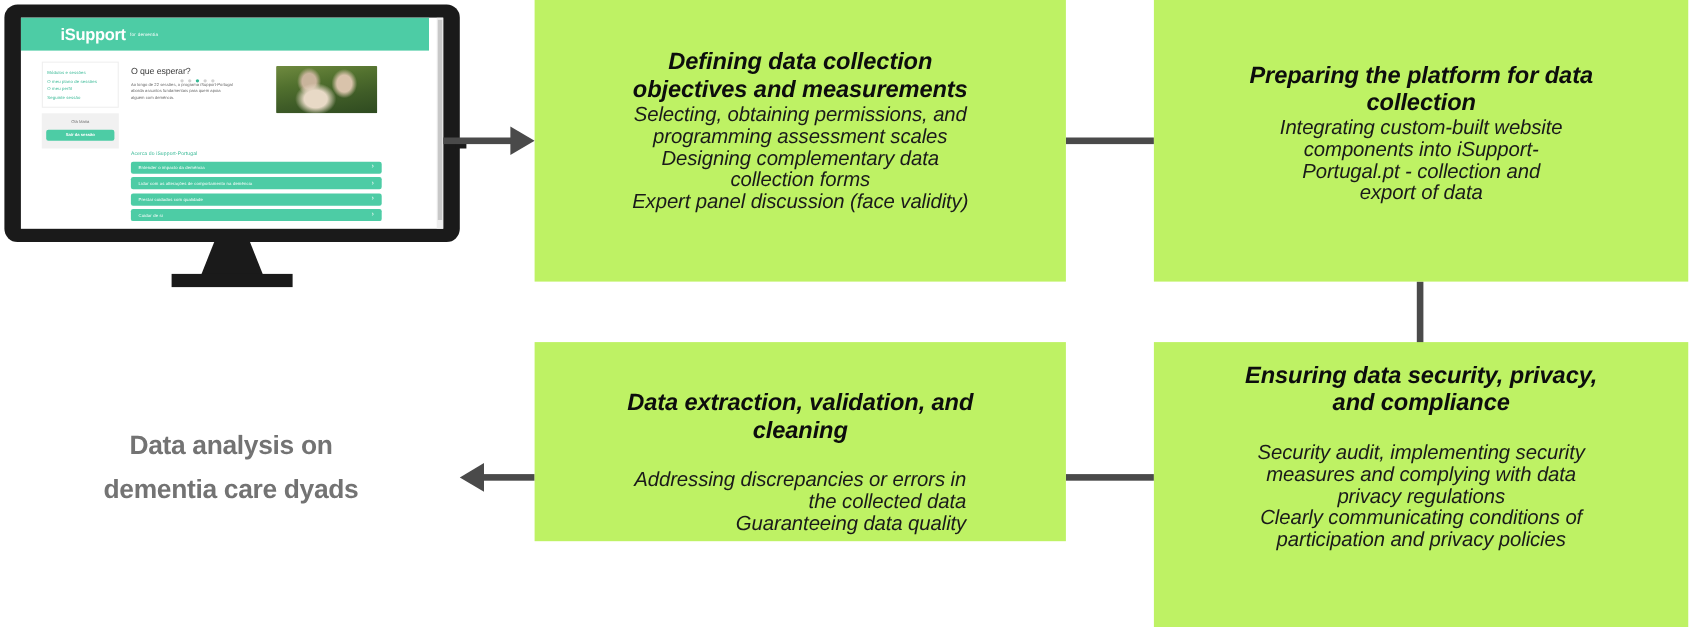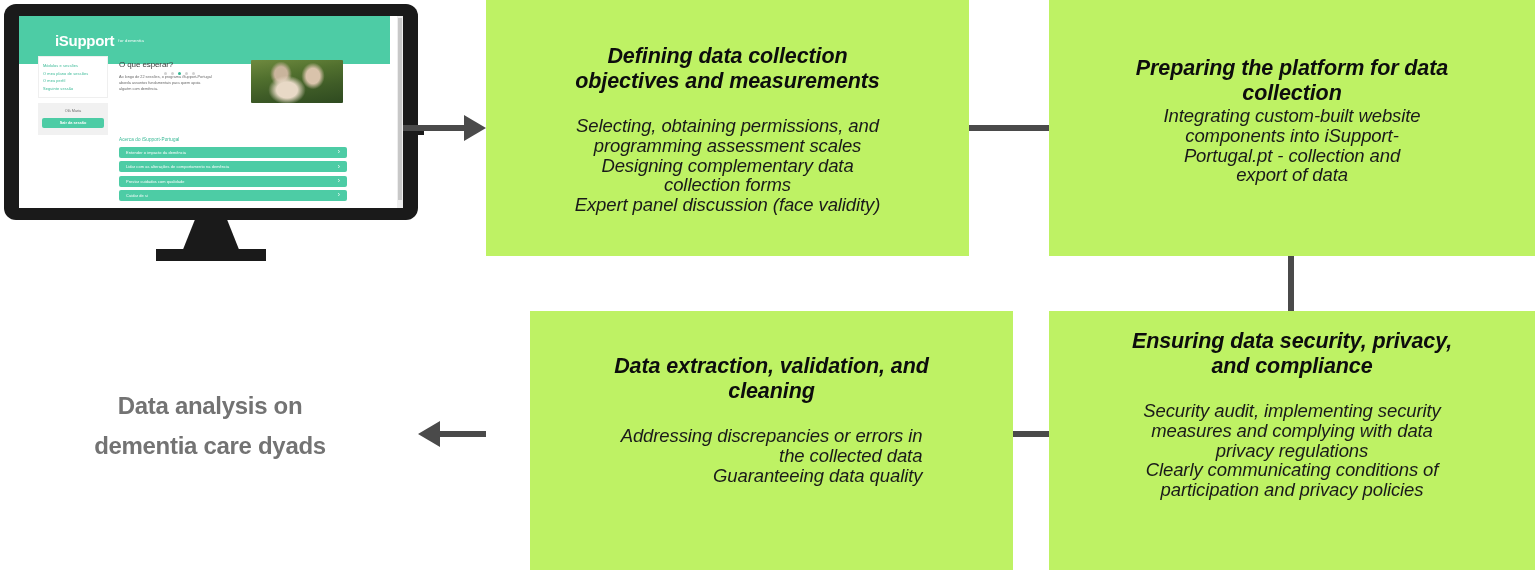--- a/index.html
+++ b/index.html
@@ -35,31 +35,31 @@
   .box-body{
     font-size:18.5px;
     line-height:19.8px;
     color:#1a1a1a;
     white-space:pre-line;
     letter-spacing:-0.1px;
   }
 
   #box-1{left:486px;top:0px;width:483px;height:256px;}
   #box-1 .box-title{margin-top:44px;}
-  #box-1 .box-body{margin-top:22px;}
+  #box-1 .box-body{}
 
   #box-2{left:1049px;top:0px;width:486px;height:256px;}
   #box-2 .box-title{margin-top:56px;}
   #box-2 .box-body{}
 
   #box-3{left:1049px;top:311px;width:486px;height:259px;}
   #box-3 .box-title{margin-top:18px;}
   #box-3 .box-body{margin-top:22px;}
 
-  #box-4{left:486px;top:311px;width:483px;height:259px;margin-left:44px;}
+  #box-4{left:486px;top:311px;width:483px;height:181px;}
   #box-4 .box-title{margin-top:43px;}
   #box-4 .box-body{margin-top:22px;text-align:right;}
 
   
   #outcome{
     position:absolute;
     left:10px;top:386px;width:400px;
     text-align:center;
     font-weight:bold;
     font-size:24px;
@@ -121,21 +121,21 @@
     width:110px;height:12px;
     background:#1a1a1a;
   }
   .mon-side-nub{
     position:absolute;left:410px;top:124px;
     width:10px;height:7px;background:#1a1a1a;
   }
 
   
   .site-header{
-    position:absolute;left:0;top:0;width:371px;height:48px;
+    position:absolute;left:0;top:0;width:371px;height:30px;
     background:#4dcca5;
     display:flex;align-items:center;
   }
   .site-logo{
     margin-left:36px;
     color:#ffffff;
     font-weight:bold;
     font-size:15px;
     letter-spacing:-0.3px;
   }

